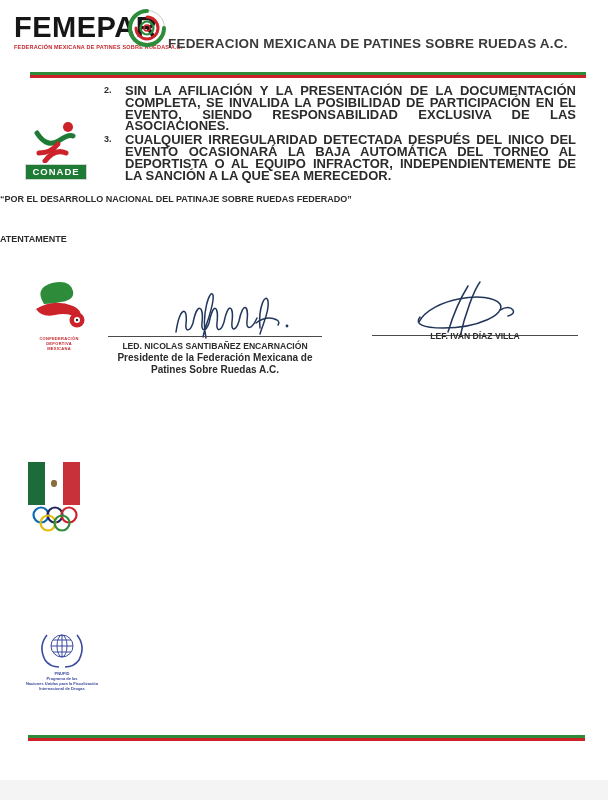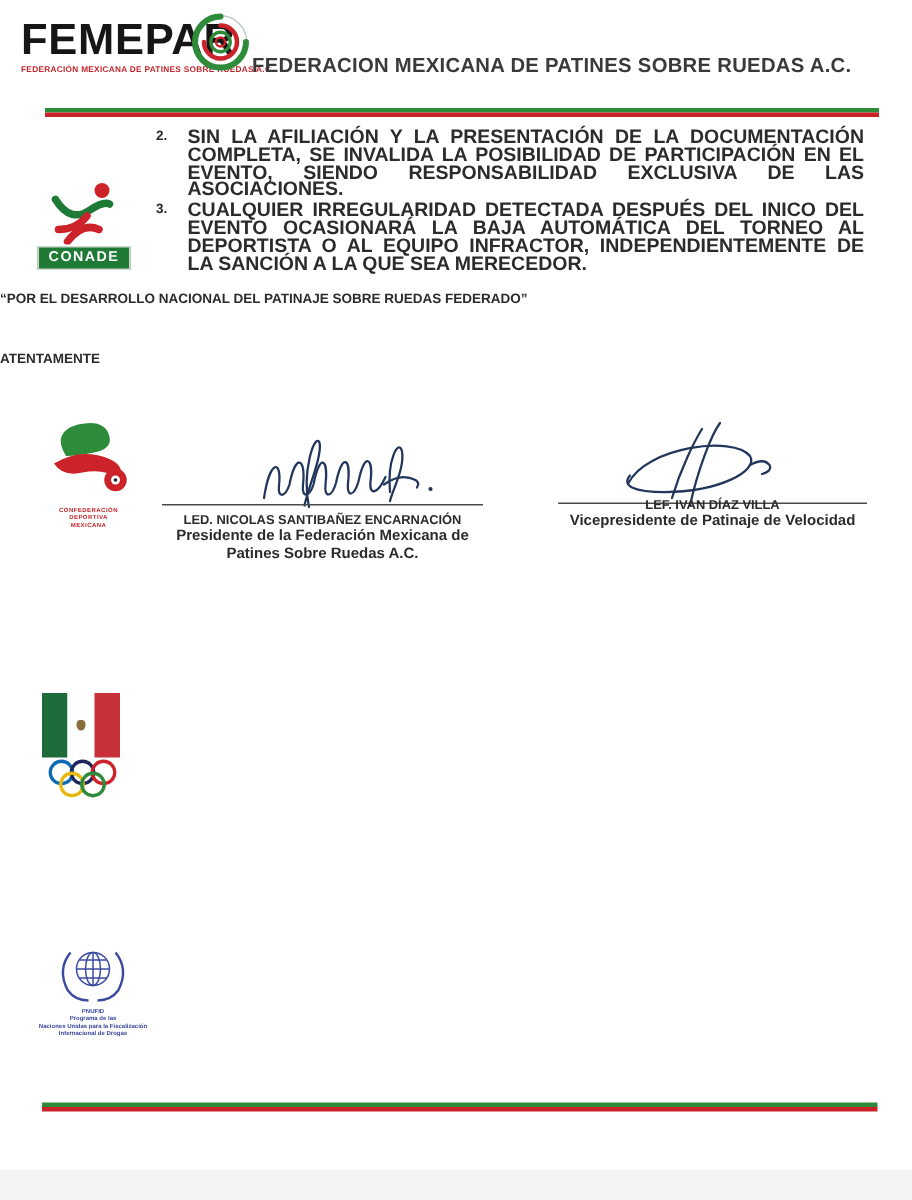--- a/index.html
+++ b/index.html
@@ -137,21 +137,20 @@
     <g fill="none" stroke="#22365c" stroke-width="1.5" stroke-linecap="round">
       <path d="M14,42 C26,18 84,10 95,24 C101,34 74,48 38,48 C18,48 9,44 15,37"></path>
       <path d="M55,57 C60,34 69,10 75,2"></path>
       <path d="M43,52 C49,32 58,14 63,6"></path>
       <path d="M95,30 Q104,25 108,30 Q110,34 103,36"></path>
     </g>
   </svg>
   <div class="sig-line" style="left:372px; top:335px; width:206px"></div>
   <div class="sig-block" style="left:360px; top:330px; width:230px">
     <div class="sig-name">LEF. IVAN DÍAZ VILLA</div>
-    <div class="sig-role">Vicepresidente de Patinaje de Velocidad</div>
   </div>
 
   <div class="mx-flag">
     <div class="band" style="background:#1d6b3a"></div>
     <div class="band" style="background:#ffffff">
       <div class="eagle"></div>
     </div>
     <div class="band" style="background:#c8313a"></div>
   </div>
   <svg class="rings" width="48" height="34" viewBox="0 0 48 34">

